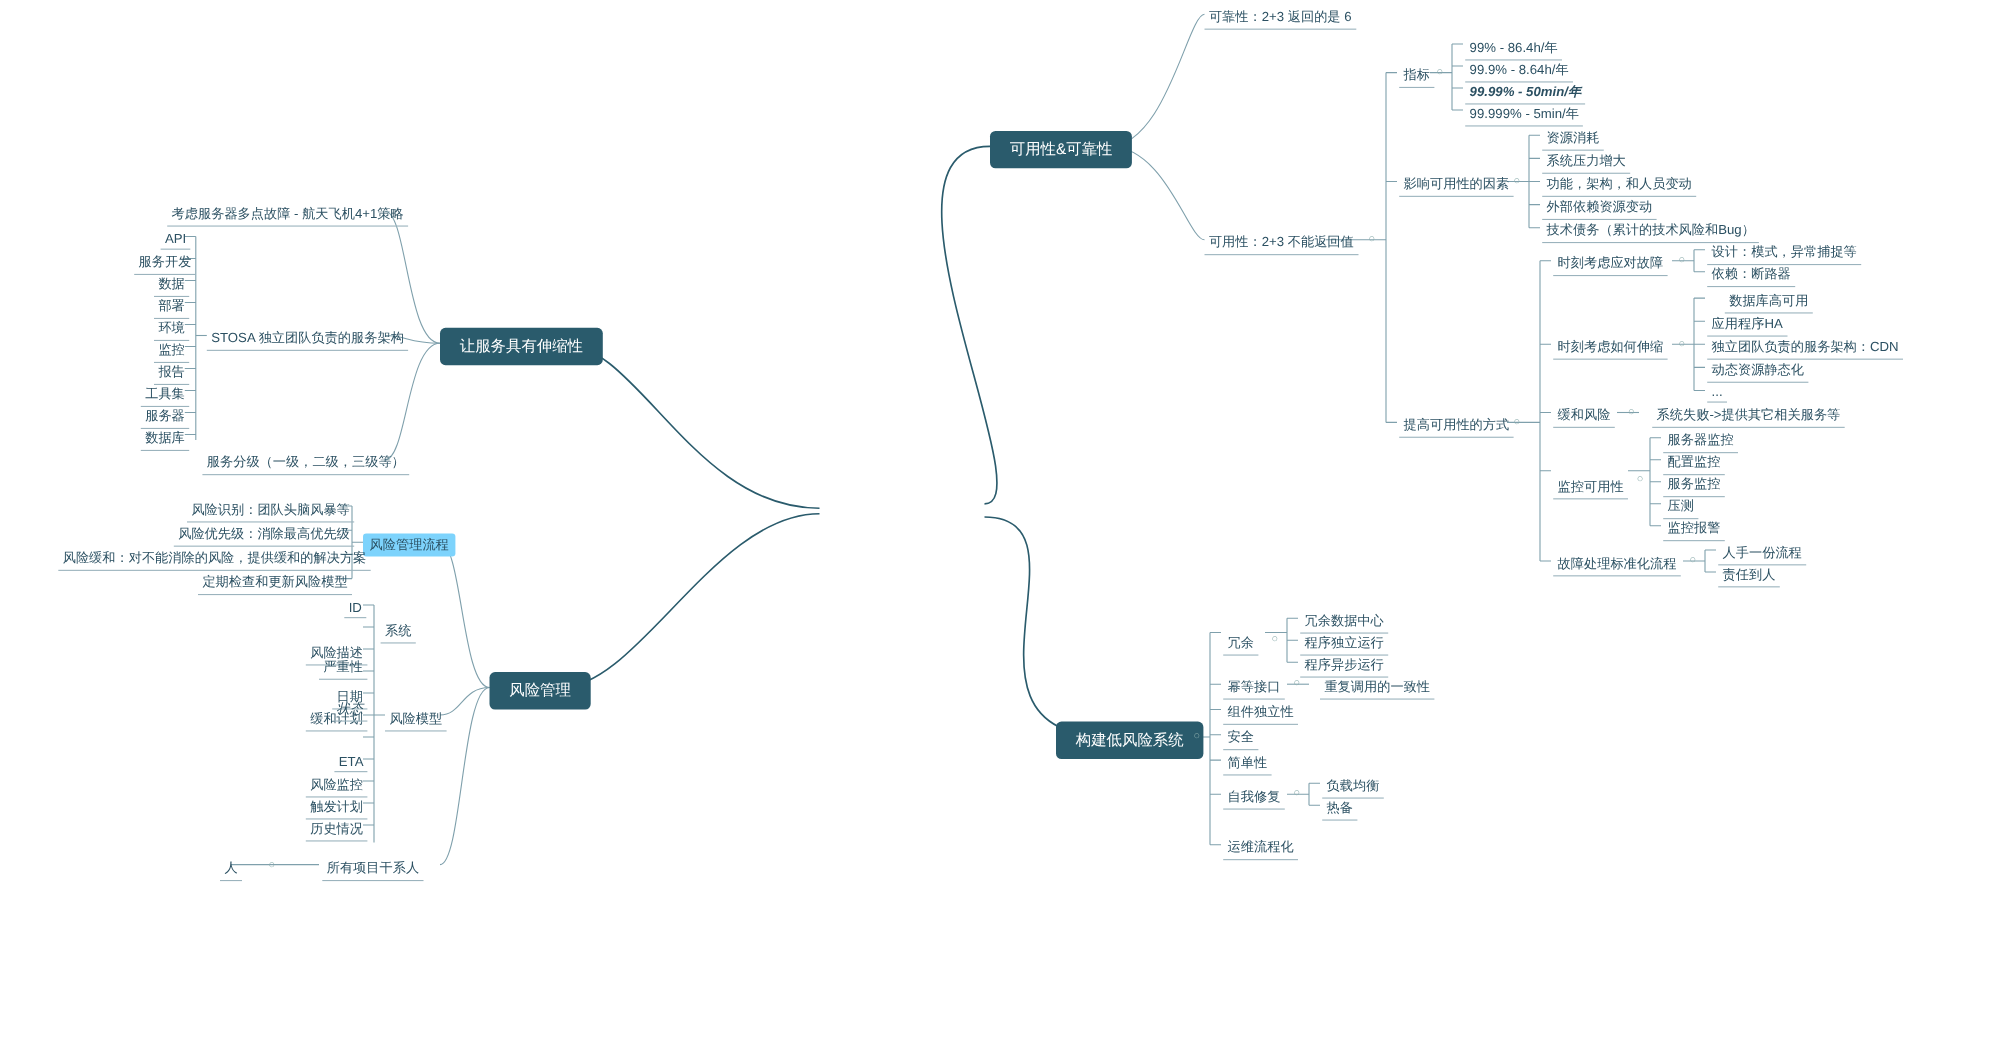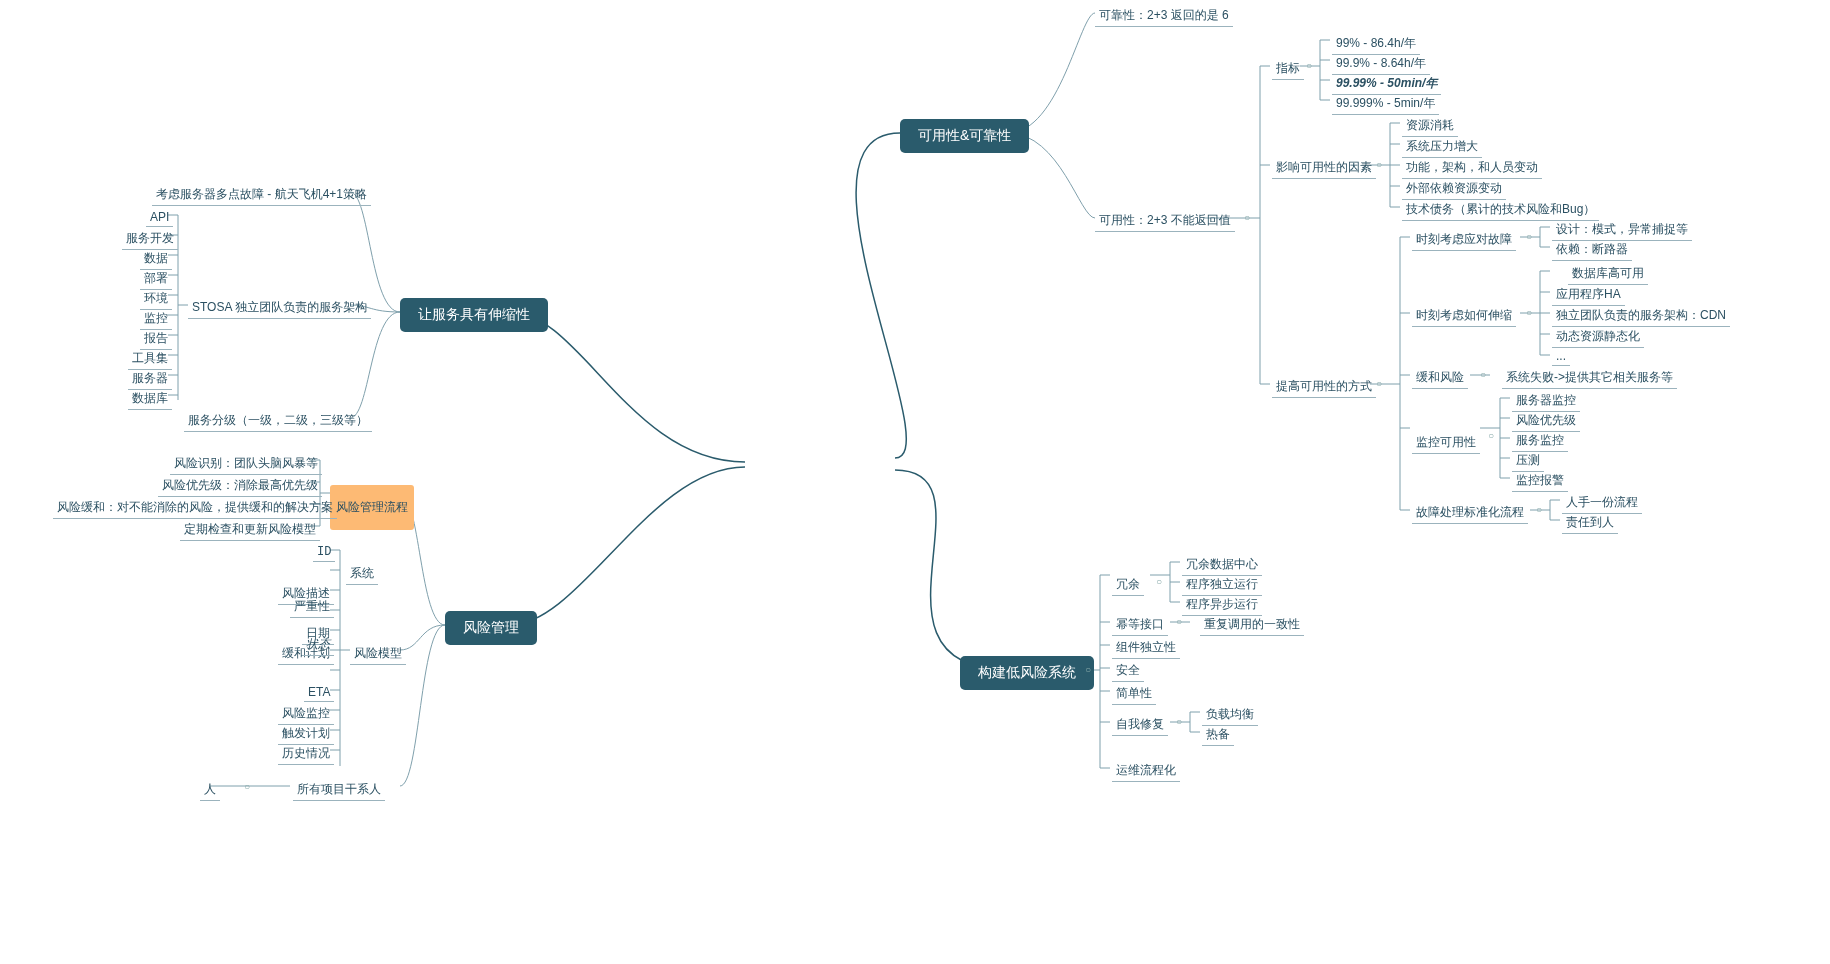--- a/index.html
+++ b/index.html
@@ -47,23 +47,23 @@
     padding: 8px 18px;
     border-radius: 5px;
   }
   .sub {
     color: #2b5062;
     font-size: 12px;
     padding: 2px 4px;
     border-bottom: 1px solid #9bb3bd;
   }
   .sub.hl {
-    background: #fdba74;
+    background: #7dd3fc;
     border-radius: 3px;
-    padding: 14px 6px;
+    padding: 2px 6px;
     border-bottom: none;
   }
   .sub.emph {
     font-style: italic;
     font-weight: bold;
   }
   .fork {
     position: absolute;
     font-size: 10px;
     color: #8aa;
@@ -146,21 +146,21 @@
 <div class="node sub" style="left:128px; top:388px;">数据库</div>
 <div class="node sub" style="left:184px; top:410px;">服务分级（一级，二级，三级等）</div>
 
 <div class="node branch" style="left:445px; top:611px;">风险管理</div>
 <div class="node sub hl" style="left:330px; top:485px;">风险管理流程</div>
 <div class="node sub" style="left:170px; top:453px;">风险识别：团队头脑风暴等</div>
 <div class="node sub" style="left:158px; top:475px;">风险优先级：消除最高优先级</div>
 <div class="node sub" style="left:53px; top:497px;">风险缓和：对不能消除的风险，提供缓和的解决方案</div>
 <div class="node sub" style="left:180px; top:519px;">定期检查和更新风险模型</div>
 <div class="node sub" style="left:350px; top:643px;">风险模型</div>
-<div class="node sub" style="left:313px; top:543px;font-family:Liberation Mono, monospace;">ID</div>
+<div class="node sub" style="left:313px; top:543px;">ID</div>
 <div class="node sub" style="left:302px; top:563px;margin-left:44px;">系统</div>
 <div class="node sub" style="left:278px; top:583px;">风险描述</div>
 <div class="node sub" style="left:290px; top:596px;">严重性</div>
 <div class="node sub" style="left:302px; top:623px;">日期</div>
 <div class="node sub" style="left:278px; top:643px;">缓和计划</div>
 <div class="node sub" style="left:302px; top:634px;font-style:italic;">状态</div>
 <div class="node sub" style="left:304px; top:683px;">ETA</div>
 <div class="node sub" style="left:278px; top:703px;">风险监控</div>
 <div class="node sub" style="left:278px; top:723px;">触发计划</div>
 <div class="node sub" style="left:278px; top:743px;">历史情况</div>
@@ -204,21 +204,21 @@
 <div class="node sub" style="left:1552px; top:326px;">动态资源静态化</div>
 <div class="node sub" style="left:1552px; top:347px;">...</div>
 
 <div class="node sub" style="left:1412px; top:367px;">缓和风险</div>
 <div class="fork" style="left:1480px; top:370px;"></div>
 <div class="node sub" style="left:1502px; top:367px;">系统失败-&gt;提供其它相关服务等</div>
 
 <div class="node sub" style="left:1412px; top:432px;">监控可用性</div>
 <div class="fork" style="left:1488px; top:431px;"></div>
 <div class="node sub" style="left:1512px; top:390px;">服务器监控</div>
-<div class="node sub" style="left:1512px; top:410px;">风险优先级</div>
+<div class="node sub" style="left:1512px; top:410px;">配置监控</div>
 <div class="node sub" style="left:1512px; top:430px;">服务监控</div>
 <div class="node sub" style="left:1512px; top:450px;">压测</div>
 <div class="node sub" style="left:1512px; top:470px;">监控报警</div>
 
 <div class="node sub" style="left:1412px; top:502px;">故障处理标准化流程</div>
 <div class="fork" style="left:1536px; top:505px;"></div>
 <div class="node sub" style="left:1562px; top:492px;">人手一份流程</div>
 <div class="node sub" style="left:1562px; top:512px;">责任到人</div>
 
 <div class="node branch" style="left:960px; top:656px;">构建低风险系统</div>

